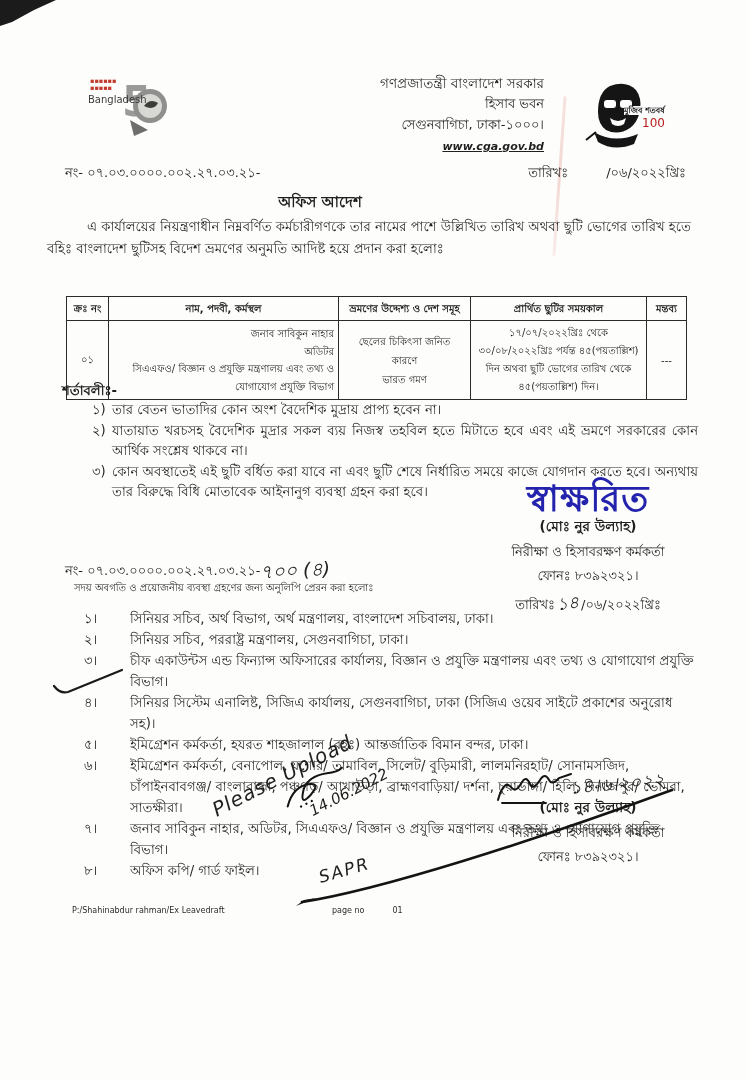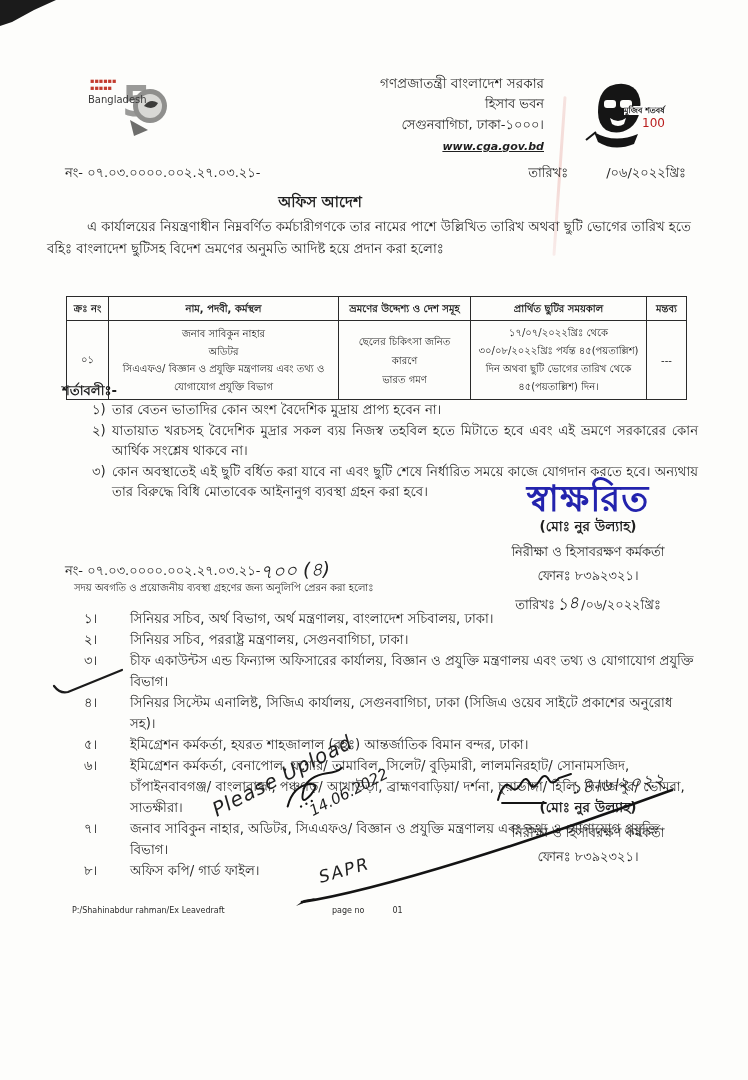--- a/index.html
+++ b/index.html
@@ -29,21 +29,21 @@
   .ref-date .gap{display:inline-block;width:38px;}
 
   .doc-title{left:0;top:190px;width:640px;text-align:center;font-size:15px;font-weight:bold;}
 
   .intro{left:47px;top:216px;width:644px;font-size:13.2px;line-height:22px;text-align:justify;text-indent:40px;}
 
   
   table.main{position:absolute;left:66px;top:268px;width:620px;border-collapse:collapse;table-layout:fixed;font-size:10px;margin-top:28px;}
   table.main th,table.main td{border:1.5px solid #2a2a2a;padding:3px 4px;vertical-align:middle;}
   table.main th{font-weight:bold;text-align:center;line-height:17px;}
-  .cell-name{line-height:17.5px;text-align:center;vertical-align:middle;}
+  .cell-name{line-height:17.5px;text-align:right;vertical-align:middle;}
   .cell-purpose{text-align:center;line-height:19px;}
   .cell-period{text-align:center;line-height:18px;}
   .cell-serial,.cell-remarks{text-align:center;}
 
   
   .cond-head{left:62px;top:381px;font-size:13.2px;font-weight:bold;}
   .cond-list{left:92px;top:400px;width:606px;font-size:13.2px;line-height:20.5px;}
   .cond-item{display:flex;margin-bottom:0;}
   .cond-no{width:20px;flex:0 0 20px;}
   .cond-text{flex:1;text-align:justify;}

